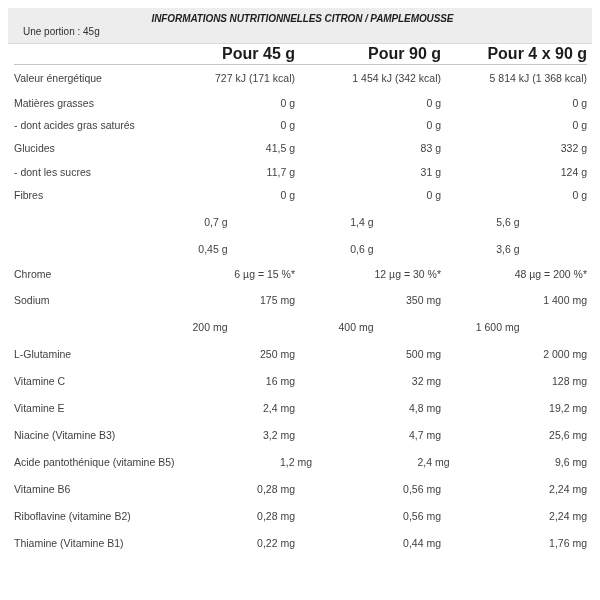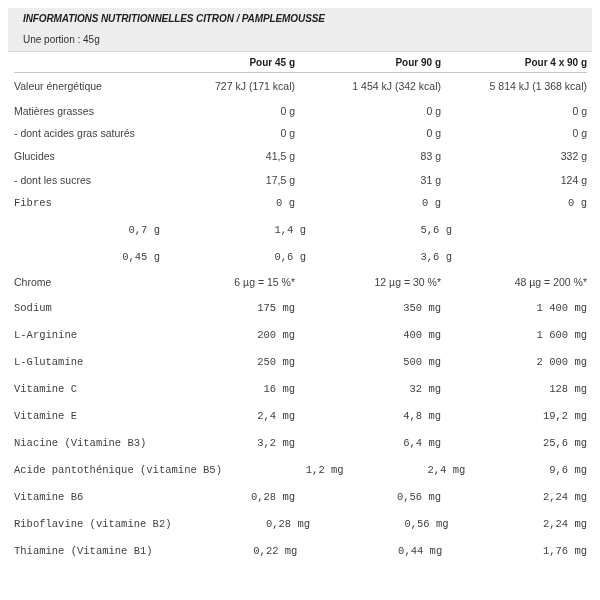--- a/index.html
+++ b/index.html
@@ -9,35 +9,35 @@
     -webkit-font-smoothing:antialiased;
   }
   .info-box{
     margin:8px 8px 0 8px;
     background:#ededed;
     padding:5px 10px 5px 15px;
     border-bottom:1px solid #d9d9d9;
   }
   .info-title{
     font-size:10px;line-height:12px;font-weight:bold;font-style:italic;
-    color:#1f1f1f;letter-spacing:-0.1px;white-space:nowrap;
+    color:#1f1f1f;letter-spacing:-0.1px;white-space:nowrap;text-align:center;
   }
   .info-portion{
-    font-size:10px;line-height:12px;margin-top:9px;color:#2e2e2e;
+    font-size:10px;line-height:12px;margin-top:1px;color:#2e2e2e;
   }
   .table{margin:0 13px 0 14px;}
   .thead{
     display:flex;align-items:center;height:20px;
     border-bottom:1px solid #c6c6c6;
   }
   .label-cell{flex:1;font-size:10.5px;white-space:nowrap;}
   .val-cell{width:146px;text-align:right;font-size:10.5px;white-space:nowrap;}
-  .th{font-weight:bold;color:#1c1c1c;font-size:10px;}
-  .row{display:flex;align-items:center;}
-  .row--normal{height:27px;font-family:Liberation Mono, monospace;}
+  .th{font-weight:bold;color:#1c1c1c;font-size:16px;}
+  .row{display:flex;align-items:center;justify-content:center;}
+  .row--normal{height:27px;}
   .row--first{height:26px;}
   .row--tight{height:24px;}
   .row--tall{height:28px;}
   .row--sub{height:19px;}
 </style>
 </head>
 <body>
 
 <div class="info-box">
   <div class="info-title">INFORMATIONS NUTRITIONNELLES CITRON / PAMPLEMOUSSE</div>
@@ -71,21 +71,21 @@
         <div class="val-cell">0 g</div>
       </div>
       <div class="row row--tall">
         <div class="label-cell">Glucides</div>
         <div class="val-cell">41,5 g</div>
         <div class="val-cell">83 g</div>
         <div class="val-cell">332 g</div>
       </div>
       <div class="row row--sub">
         <div class="label-cell">- dont les sucres</div>
-        <div class="val-cell">17,5 g</div>
+        <div class="val-cell">11,7 g</div>
         <div class="val-cell">31 g</div>
         <div class="val-cell">124 g</div>
       </div>
       <div class="row row--normal">
         <div class="label-cell">Fibres</div>
         <div class="val-cell">0 g</div>
         <div class="val-cell">0 g</div>
         <div class="val-cell">0 g</div>
       </div>
       <div class="row row--normal">
@@ -104,21 +104,20 @@
         <div class="val-cell">12 µg = 30 %*</div>
         <div class="val-cell">48 µg = 200 %*</div>
       </div>
       <div class="row row--normal">
         <div class="label-cell">Sodium</div>
         <div class="val-cell">175 mg</div>
         <div class="val-cell">350 mg</div>
         <div class="val-cell">1 400 mg</div>
       </div>
       <div class="row row--normal">
-        <div class="label-cell">L-Arginine</div>
         <div class="val-cell">200 mg</div>
         <div class="val-cell">400 mg</div>
         <div class="val-cell">1 600 mg</div>
       </div>
       <div class="row row--normal">
         <div class="label-cell">L-Glutamine</div>
         <div class="val-cell">250 mg</div>
         <div class="val-cell">500 mg</div>
         <div class="val-cell">2 000 mg</div>
       </div>
@@ -130,21 +129,21 @@
       </div>
       <div class="row row--normal">
         <div class="label-cell">Vitamine E</div>
         <div class="val-cell">2,4 mg</div>
         <div class="val-cell">4,8 mg</div>
         <div class="val-cell">19,2 mg</div>
       </div>
       <div class="row row--normal">
         <div class="label-cell">Niacine (Vitamine B3)</div>
         <div class="val-cell">3,2 mg</div>
-        <div class="val-cell">6,4 mg</div>
+        <div class="val-cell">4,7 mg</div>
         <div class="val-cell">25,6 mg</div>
       </div>
       <div class="row row--normal">
         <div class="label-cell">Acide pantothénique (vitamine B5)</div>
         <div class="val-cell">1,2 mg</div>
         <div class="val-cell">2,4 mg</div>
         <div class="val-cell">9,6 mg</div>
       </div>
       <div class="row row--normal">
         <div class="label-cell">Vitamine B6</div>

